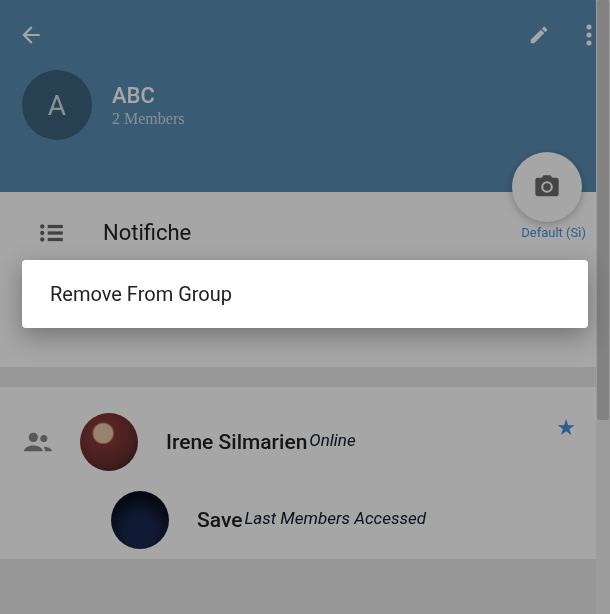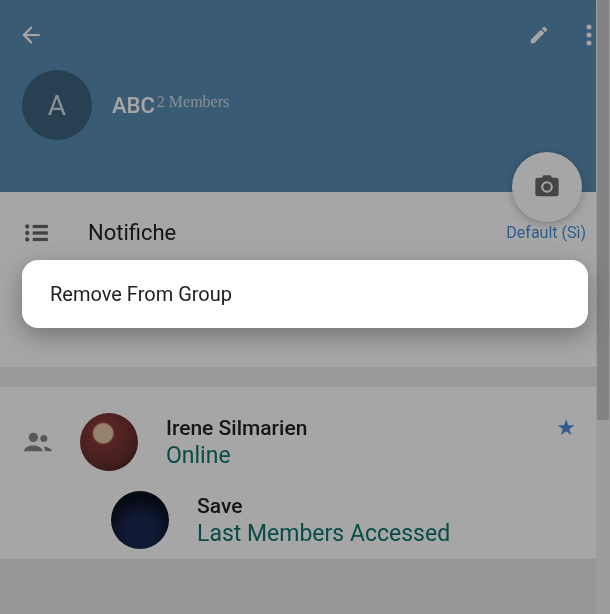--- a/index.html
+++ b/index.html
@@ -16,21 +16,21 @@
       inset: 0;
       background: rgba(0,0,0,0.35);
       z-index: 10;
     }
     .dialog {
       position: absolute;
       top: 260px;
       left: 22px;
       right: 22px;
       background: #fff;
-      border-radius: 16px;
+      border-radius: 4px;
       box-shadow: 0 8px 24px rgba(0,0,0,0.3);
       z-index: 20;
       padding: 22px 28px;
     }
     .dialog-text {
       font-size: 20px;
       color: #222;
     }
     .header {
       background: #5a8db3;
@@ -64,20 +64,21 @@
       border-radius: 50%;
       background: #3d6580;
       display: flex;
       align-items: center;
       justify-content: center;
       font-size: 28px;
       color: #d0dde6;
     }
     .profile-info {
       display: flex;
+      flex-direction: column;
       gap: 2px;
     }
     .group-name {
       font-size: 22px;
       font-weight: 500;
       color: #fff;
     }
     .member-count {
       font-size: 16px;
       color: #cdddea;
@@ -100,29 +101,30 @@
     .camera-fab svg { fill: #6b6b6b; }
     .content {
       background: #fff;
       padding-bottom: 20px;
     }
     .setting-row {
       display: flex;
       align-items: center;
       padding: 28px 24px 0 24px;
       gap: 36px;
+      margin-left: 15px;
     }
     .setting-icon { width: 28px; display:flex; }
     .setting-label {
       font-size: 22px;
       color: #222;
       flex: 1;
     }
     .setting-value {
-      font-size: 16px;
+      font-size: 13px;
       color: #4a90d9;
     }
     .add-member-row {
       display: flex;
       align-items: center;
       padding: 48px 24px 24px 86px;
     }
     .add-member-text {
       font-size: 26px;
       color: #222;
@@ -157,32 +159,33 @@
       flex-shrink: 0;
     }
     .avatar1 {
       background: radial-gradient(circle at 40% 35%, #e8c8a8 18%, #883838 22%, #6a3030 60%, #2a1818 100%);
     }
     .avatar2 {
       background: radial-gradient(circle at 50% 70%, #1a2850 30%, #0a1020 70%);
     }
     .member-info {
       display: flex;
-      flex-direction: column;
+      flex-direction: row;
       gap: 2px;
       flex: 1;
     }
     .member-name {
       font-size: 21px;
       font-weight: 500;
       color: #222;
     }
     .member-status {
-      font-size: 23px;
-      color: #0f766e;
+      font-size: 17px;
+      color: #0f172a;
+      font-style: italic;
     }
     .star {
       position: absolute;
       right: 34px;
       top: 12px;
       color: #4a90d9;
       font-size: 22px;
     }
     .scrollbar-track {
       position: absolute;

